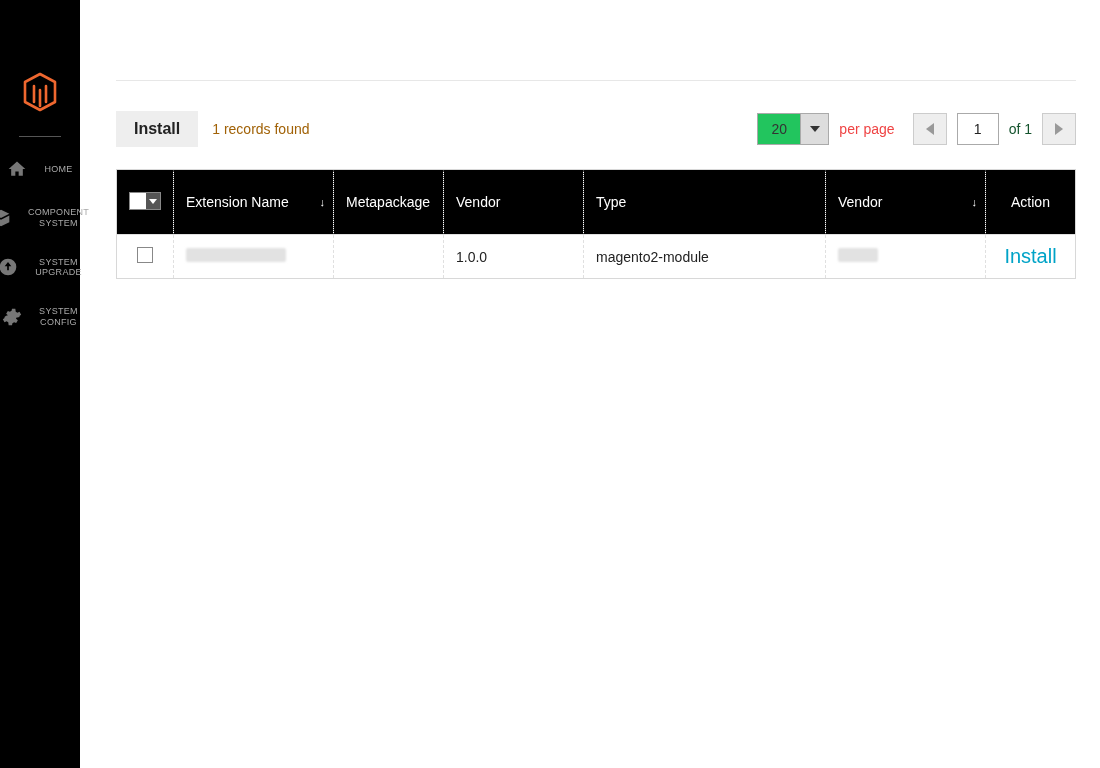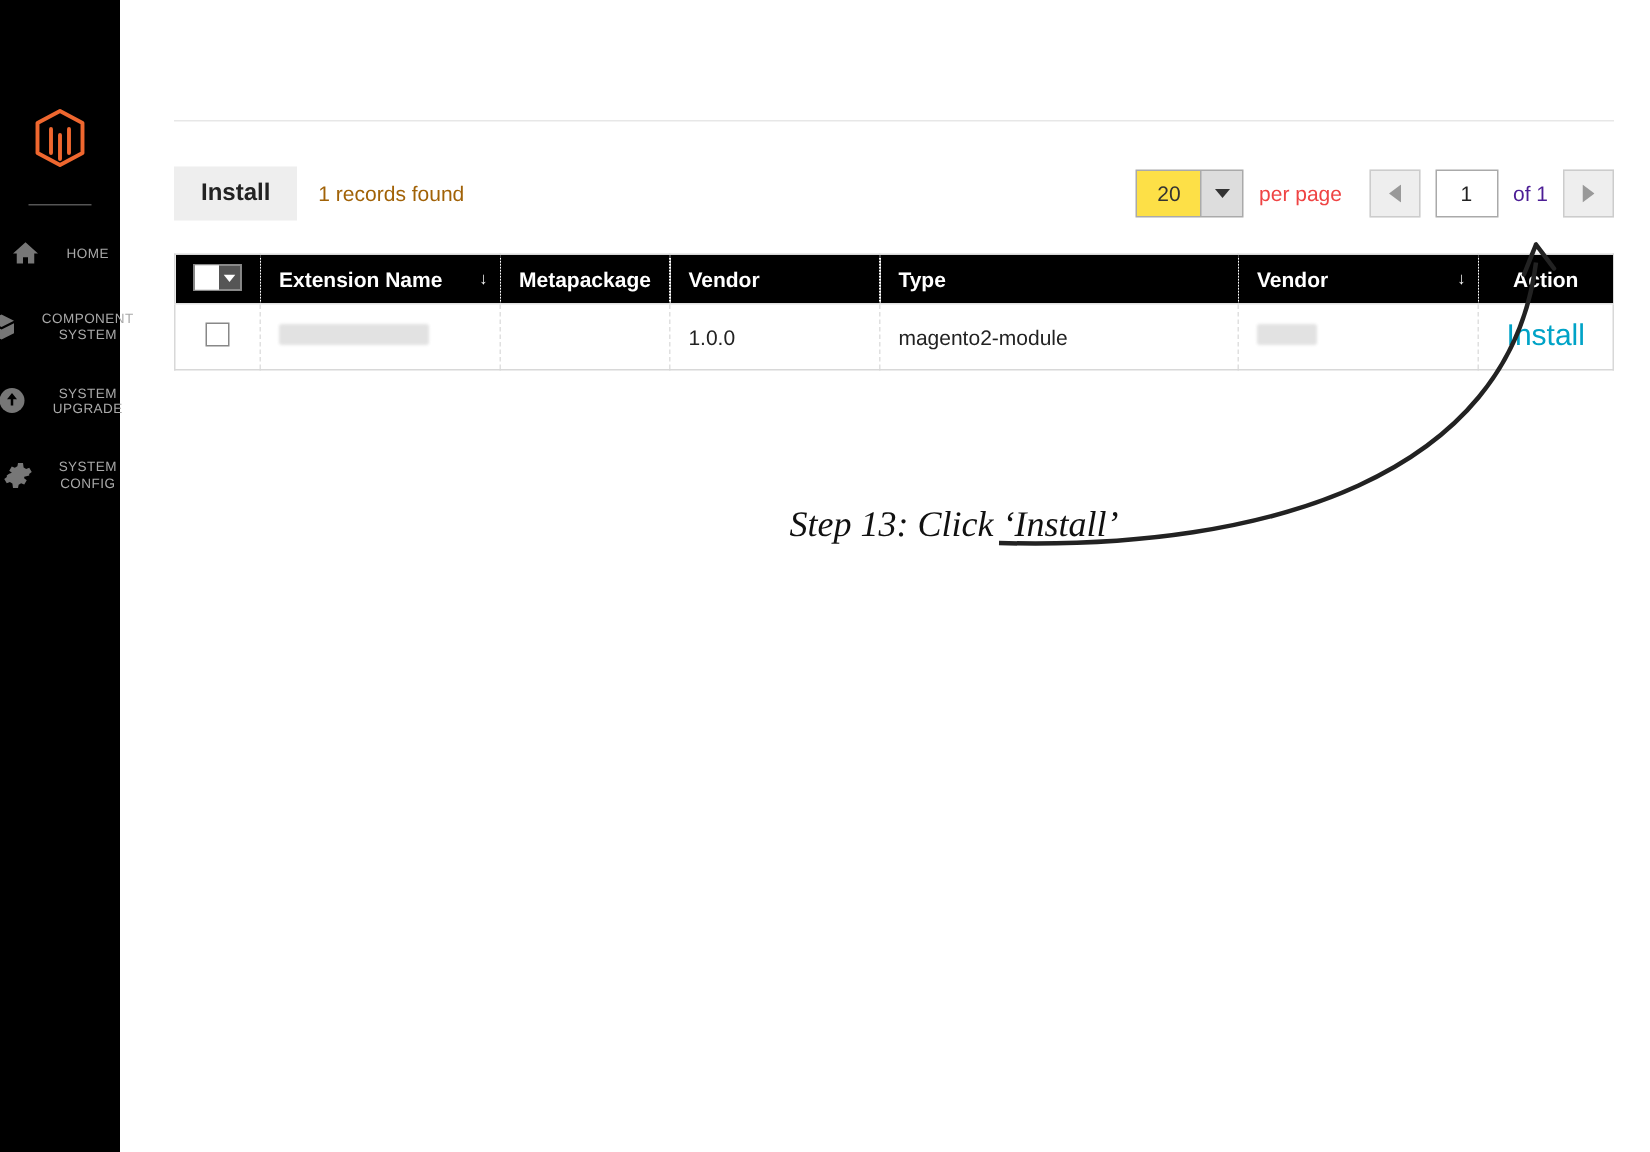--- a/index.html
+++ b/index.html
@@ -22,32 +22,32 @@
 
   
   .toolbar { display: flex; align-items: center; justify-content: space-between; margin-bottom: 22px; }
   .toolbar-left { display: flex; align-items: center; gap: 14px; }
   .install-btn { background: #eee; border: none; padding: 9px 18px; font-size: 16px; font-weight: 600; color: #222; cursor: pointer; }
   .records-found { font-size: 14px; color: #a16207; }
 
   .toolbar-right { display: flex; align-items: center; gap: 18px; }
   .perpage-group { display: flex; align-items: center; gap: 10px; }
   .perpage-select { display: flex; border: 1px solid #aaa; height: 32px; }
-  .perpage-value { width: 42px; display: flex; align-items: center; justify-content: center; font-size: 14px; background: #fde047; }
+  .perpage-value { width: 42px; display: flex; align-items: center; justify-content: center; font-size: 14px; background: #22c55e; }
   .perpage-caret { width: 28px; background: #ddd; border-left: 1px solid #aaa; display: flex; align-items: center; justify-content: center; cursor: pointer; }
   .perpage-label { font-size: 14px; color: #ef4444; }
 
   .pager-group { display: flex; align-items: center; gap: 10px; }
   .pager-btn { width: 34px; height: 32px; background: #eee; border: 1px solid #ccc; display: flex; align-items: center; justify-content: center; cursor: pointer; color: #777; }
   .pager-input { width: 42px; height: 32px; border: 1px solid #aaa; background: #fff; text-align: center; font-size: 14px; color: #222; }
-  .pager-of { font-size: 14px; color: #4c1d95; }
+  .pager-of { font-size: 14px; color: #14532d; }
 
   
   .grid { width: 100%; border-collapse: collapse; border: 1px solid #d8d8d8; }
-  .grid thead th { background: #000; color: #fff; font-size: 14px; font-weight: 700; text-align: left; padding: 6px 12px; border-right: 1px dotted #444; position: relative; }
+  .grid thead th { background: #000; color: #fff; font-size: 14px; font-weight: 400; text-align: left; padding: 22px 12px; border-right: 1px dotted #444; position: relative; }
   .grid thead th:last-child { border-right: none; text-align: center; }
   .grid thead th.sortable .sort-arrow { position: absolute; right: 8px; top: 50%; transform: translateY(-50%); font-size: 11px; color: #fff; }
   .grid tbody td { padding: 10px 12px; font-size: 14px; color: #222; border-right: 1px dashed #e0e0e0; background: #fff; }
   .grid tbody td:last-child { border-right: none; text-align: center; }
   .grid tbody tr { border-top: 1px solid #e0e0e0; }
   .row-checkbox { width: 16px; height: 16px; border: 1px solid #888; background: #fff; display: inline-block; }
   .header-checkbox-cell { width: 54px; text-align: center; }
   .header-checkbox-wrap { display: inline-flex; align-items: center; border: 1px solid #888; background: #fff; }
   .header-checkbox { width: 16px; height: 16px; background: #fff; }
   .header-checkbox-caret { width: 14px; height: 16px; background: #555; display: flex; align-items: center; justify-content: center; }
@@ -202,22 +202,15 @@
           <td>
             <span class="redacted" style="width:40px"></span>
           </td>
           <td>
             <span class="action-install">Install</span>
           </td>
         </tr>
       </tbody>
     </table>
 
-    <div class="annotation">
-      <svg class="annotation-arrow" viewBox="0 0 400 230">
-        <path d="M 20 215 C 200 220, 360 170, 378 28" fill="none" stroke="#222" stroke-width="3"></path>
-        <path d="M 378 16 L 370 36 M 378 16 L 390 32" fill="none" stroke="#222" stroke-width="3" stroke-linecap="round"></path>
-      </svg>
-      <div class="annotation-text">Step 13: Click ‘Install’</div>
-    </div>
 
   </main>
 </div>
 
 </body></html>

